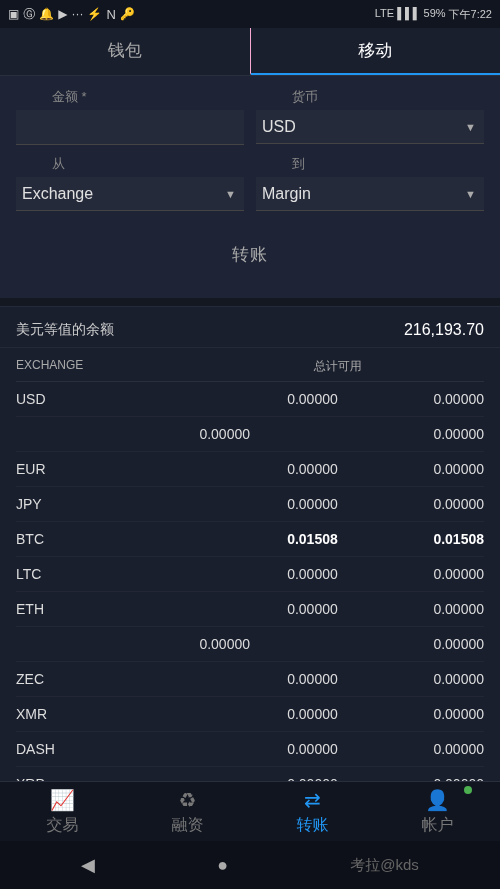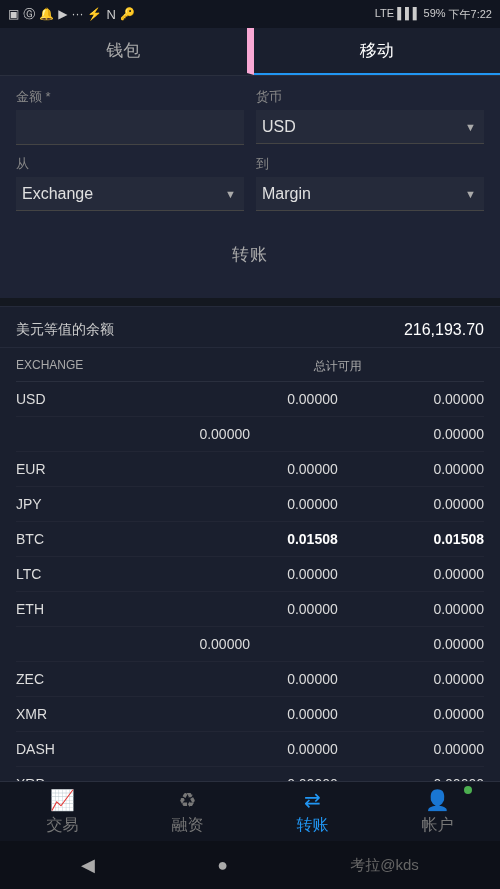--- a/index.html
+++ b/index.html
@@ -44,21 +44,21 @@
       font-size: 17px;
       color: #aaa;
       cursor: pointer;
       border-bottom: 2px solid transparent;
     }
     .top-tab.active {
       color: #fff;
       border-bottom: 2px solid #2196F3;
     }
     .top-tab:first-child {
-      border-right: 7px solid #f9a8d4;
+      border-right: 1px solid #f9a8d4;
     }
 
     
     .form-area {
       background: #1e2335;
       padding: 12px 16px 16px 16px;
     }
 
     .form-row {
       display: flex;
@@ -70,20 +70,21 @@
     .form-group {
       display: flex;
       flex-direction: column;
       flex: 1;
     }
 
     .form-label {
       font-size: 13px;
       color: #888;
       margin-bottom: 4px;
+      margin-left: 36px;
     }
 
     .form-input {
       background: #252a3a;
       border: none;
       border-bottom: 1px solid #444;
       color: #e0e0e0;
       font-size: 16px;
       padding: 8px 6px;
       width: 100%;

